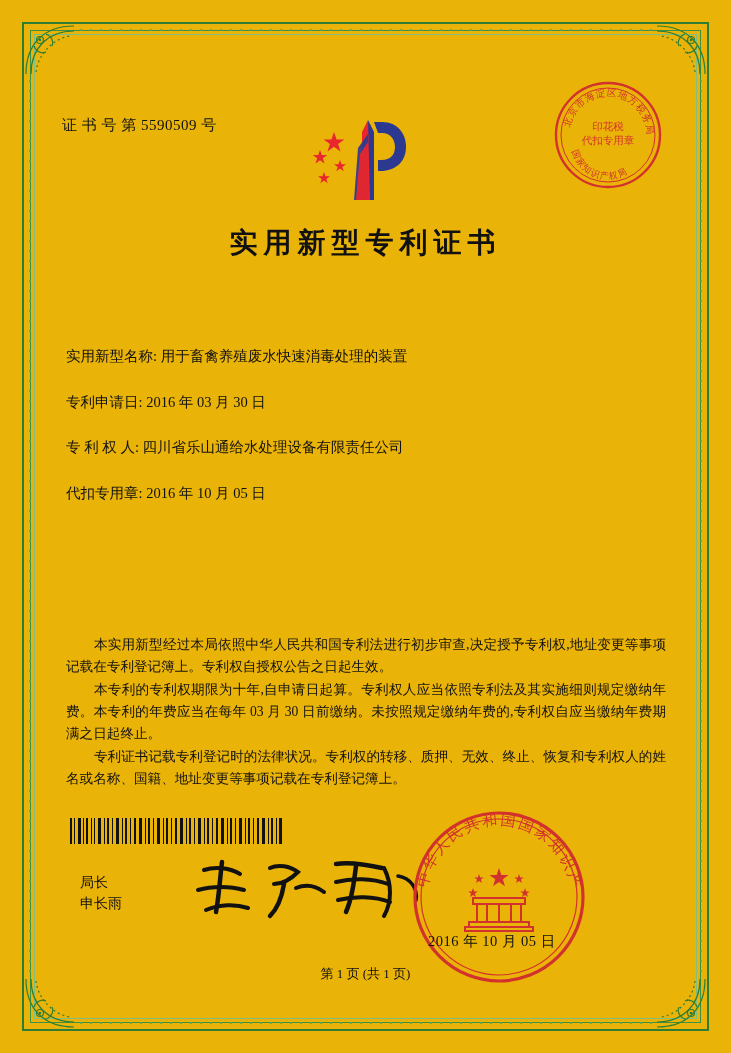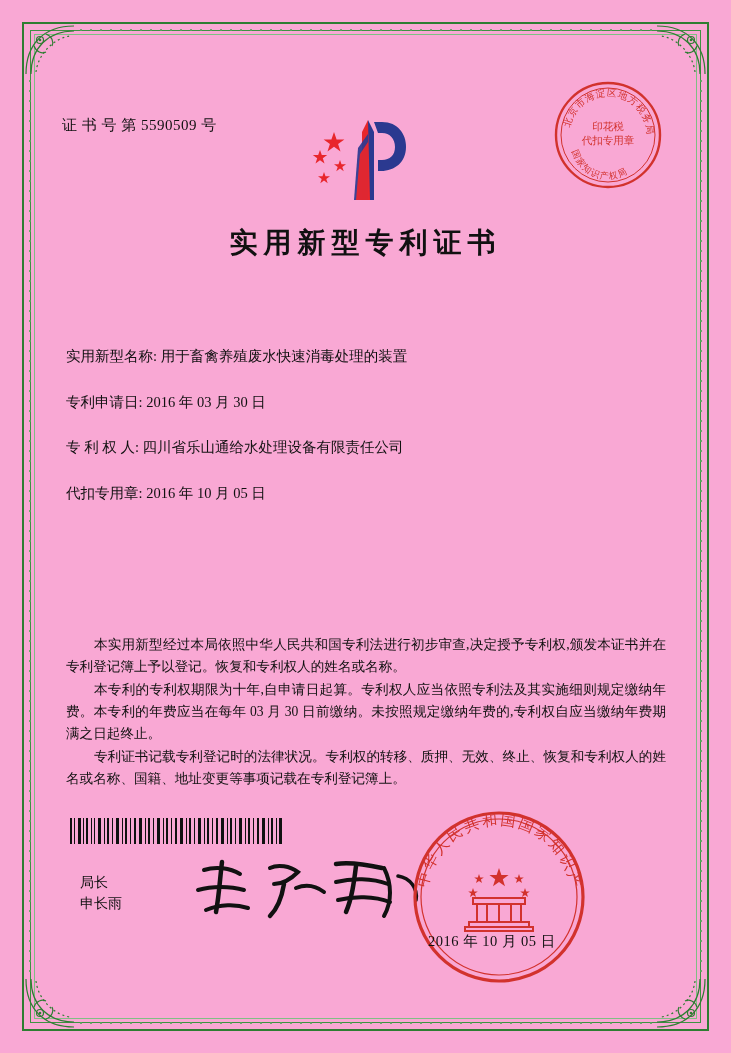--- a/index.html
+++ b/index.html
@@ -13,21 +13,21 @@
     font-family: "Liberation Serif", "DejaVu Serif", serif;
     color: #1a1a1a;
     position: relative;
     overflow: hidden;
   }
   .page {
     position: absolute;
     left: 0; top: 0;
     width: 731px;
     height: 1053px;
-    background: #f9a8d4;
+    background: #eab308;
   }
   
   .frame-outer {
     position: absolute;
     left: 22px; top: 22px;
     right: 22px; bottom: 22px;
     border: 2px solid #2e7d32;
     box-sizing: border-box;
   }
   .frame-inner {
@@ -318,21 +318,21 @@
         <span class="lbl">专 利 权 人:</span>
         <span class="val">四川省乐山通给水处理设备有限责任公司</span>
       </div>
       <div class="field">
         <span class="lbl">代扣专用章:</span>
         <span class="val">2016 年 10 月 05 日</span>
       </div>
     </div>
 
     <div class="body-text">
-      <p>本实用新型经过本局依照中华人民共和国专利法进行初步审查,决定授予专利权,颁发本证书并在专利登记簿上予以登记。恢复和专利权人的姓名或名称。</p>
+      <p>本实用新型经过本局依照中华人民共和国专利法进行初步审查,决定授予专利权,地址变更等事项记载在专利登记簿上。专利权自授权公告之日起生效。</p>
       <p>本专利的专利权期限为十年,自申请日起算。专利权人应当依照专利法及其实施细则规定缴纳年费。本专利的年费应当在每年 03 月 30 日前缴纳。未按照规定缴纳年费的,专利权自应当缴纳年费期满之日起终止。</p>
       <p>专利证书记载专利登记时的法律状况。专利权的转移、质押、无效、终止、恢复和专利权人的姓名或名称、国籍、地址变更等事项记载在专利登记簿上。</p>
     </div>
 
     <div class="barcode">
       <svg viewBox="0 0 212 26" preserveAspectRatio="none">
         <g fill="#111">
           <rect x="0" y="0" width="2" height="26"></rect>
             <rect x="4" y="0" width="1" height="26"></rect>
           <rect x="8" y="0" width="3" height="26"></rect>
@@ -436,14 +436,15 @@
             <line x1="12" y1="2" x2="12" y2="20"></line>
             <rect x="-30" y="20" width="60" height="5"></rect>
             <rect x="-34" y="25" width="68" height="4"></rect>
           </g>
         </g>
       </svg>
     </div>
 
     <div class="seal-date">2016 年 10 月 05 日</div>
 
+    <div class="footer">第 1 页 (共 1 页)</div>
   </div>
 </div>
 
 </body></html>

